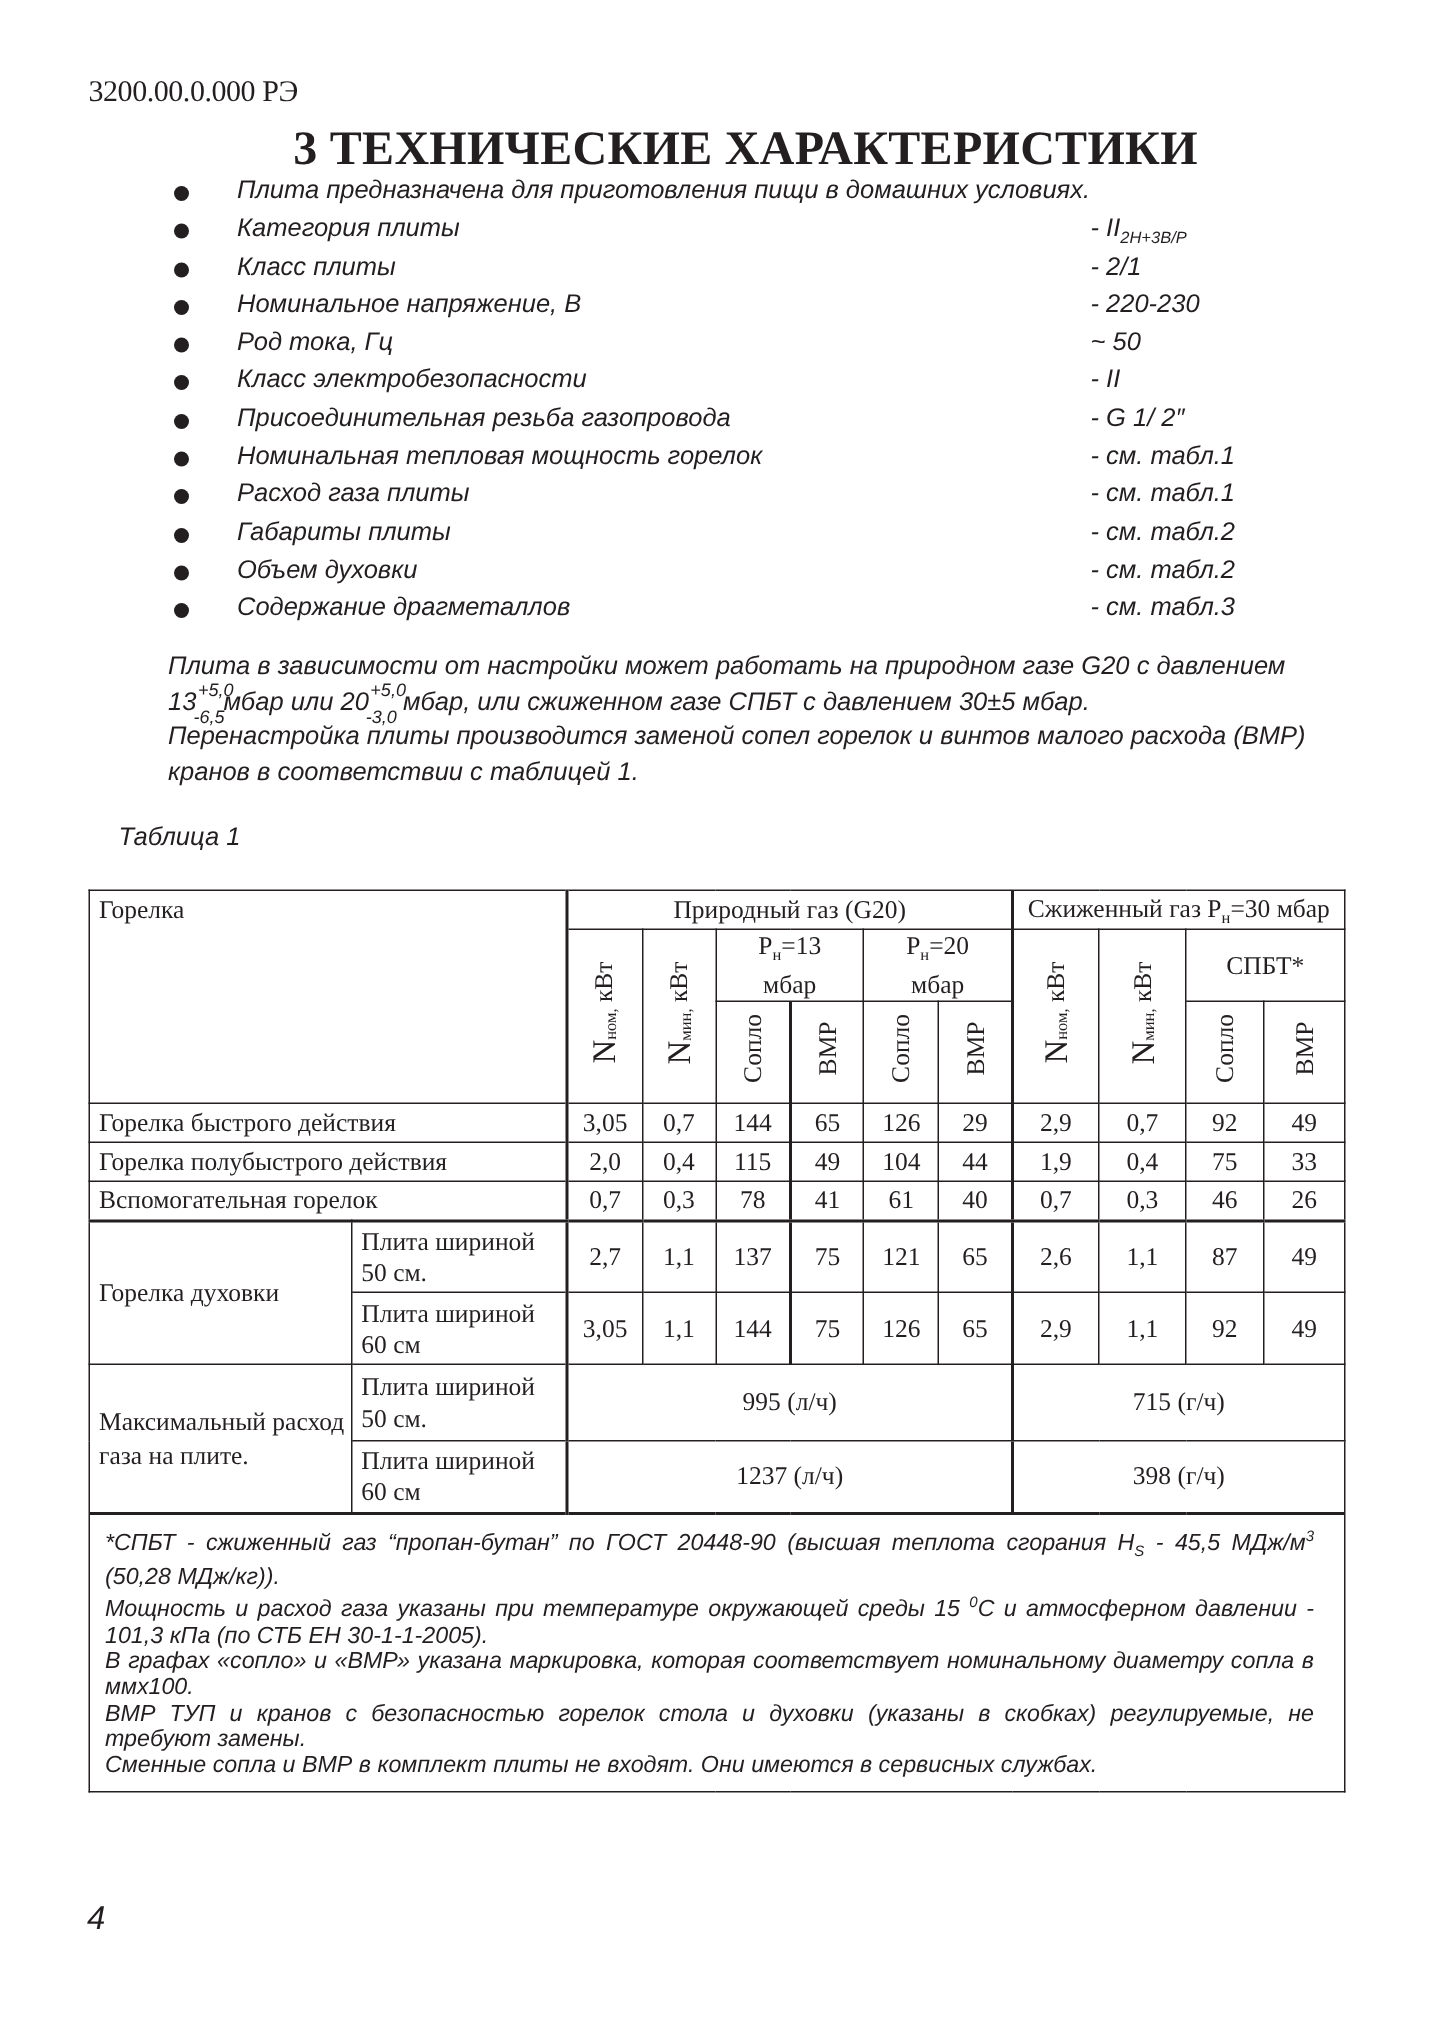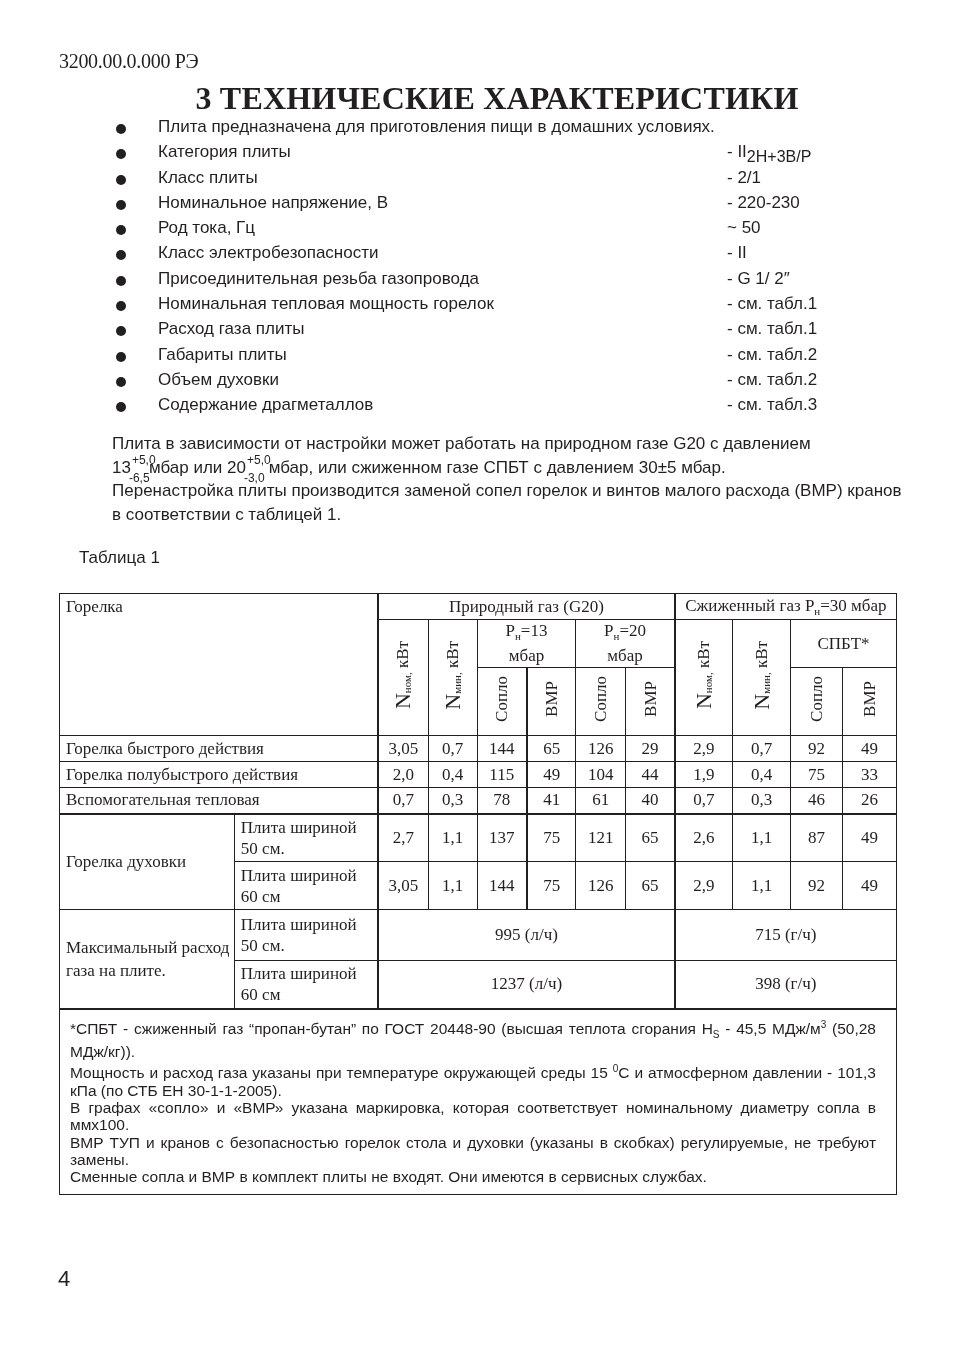--- a/index.html
+++ b/index.html
@@ -1,28 +1,28 @@
 <!DOCTYPE html>
 <html><head>
 <meta charset="utf-8">
 <style>
   html, body { margin: 0; padding: 0; background: #ffffff; }
   body { width: 954px; height: 1349px; position: relative; overflow: hidden; color: #231f20; }
   .serif { font-family: "Liberation Serif", "DejaVu Serif", serif; }
-  .sans { font-family: "Liberation Sans", "DejaVu Sans", sans-serif; }
+  .sans { font-family: "Liberation Sans", "DejaVu Sans", sans-serif; font-style: italic; }
 
   .doc-code { position: absolute; left: 59px; top: 50px; font-size: 20px; letter-spacing: -0.3px; }
   .page-title { position: absolute; left: 0; width: 994px; top: 80px; text-align: center; font-size: 32px; font-weight: bold; letter-spacing: 0.2px; }
 
   .spec-list { position: absolute; left: 116px; top: 116px; width: 720px; margin: 0; padding: 0; list-style: none; font-size: 17px; }
   .spec-item { position: relative; height: 25.3px; line-height: 22px; }
   .spec-bullet { position: absolute; left: 0; top: 8px; width: 10px; height: 10px; border-radius: 50%; background: #231f20; }
   .spec-label { position: absolute; left: 42px; top: 0; white-space: nowrap; }
   .spec-value { position: absolute; left: 611px; top: 0; white-space: nowrap; }
-  .spec-value sub { font-size: 16px; vertical-align: -5px; }
+  .spec-value sub { font-size: 11px; vertical-align: -5px; }
 
   .para { position: absolute; left: 112px; top: 432px; width: 790px; font-size: 17px; line-height: 23.5px; }
   .tol { display: inline-block; position: relative; width: 18px; height: 20px; vertical-align: middle; }
   .tol .up { position: absolute; left: 1px; top: -9px; font-size: 12px; }
   .tol .dn { position: absolute; left: -2px; top: 9px; font-size: 12px; }
 
   .table-caption { position: absolute; left: 79px; top: 548px; font-size: 17px; }
 
   table.t1 { position: absolute; left: 59px; top: 593px; width: 838px; border-collapse: collapse; font-size: 17px; }
   table.t1 td { border: 1px solid #231f20; padding: 0; text-align: center; vertical-align: middle; }
@@ -175,21 +175,21 @@
     <td>115</td>
     <td class="thick-l">49</td>
     <td>104</td>
     <td>44</td>
     <td class="thick-l">1,9</td>
     <td>0,4</td>
     <td>75</td>
     <td>33</td>
   </tr>
   <tr style="height:26px">
-    <td class="left thick-b" colspan="2">Вспомогательная тепловая</td>
+    <td class="left thick-b" colspan="2">Вспомогательная горелок</td>
     <td class="thick-l thick-b">0,7</td>
     <td class="thick-b">0,3</td>
     <td class="thick-b">78</td>
     <td class="thick-l thick-b">41</td>
     <td class="thick-b">61</td>
     <td class="thick-b">40</td>
     <td class="thick-l thick-b">0,7</td>
     <td class="thick-b">0,3</td>
     <td class="thick-b">46</td>
     <td class="thick-b">26</td>

